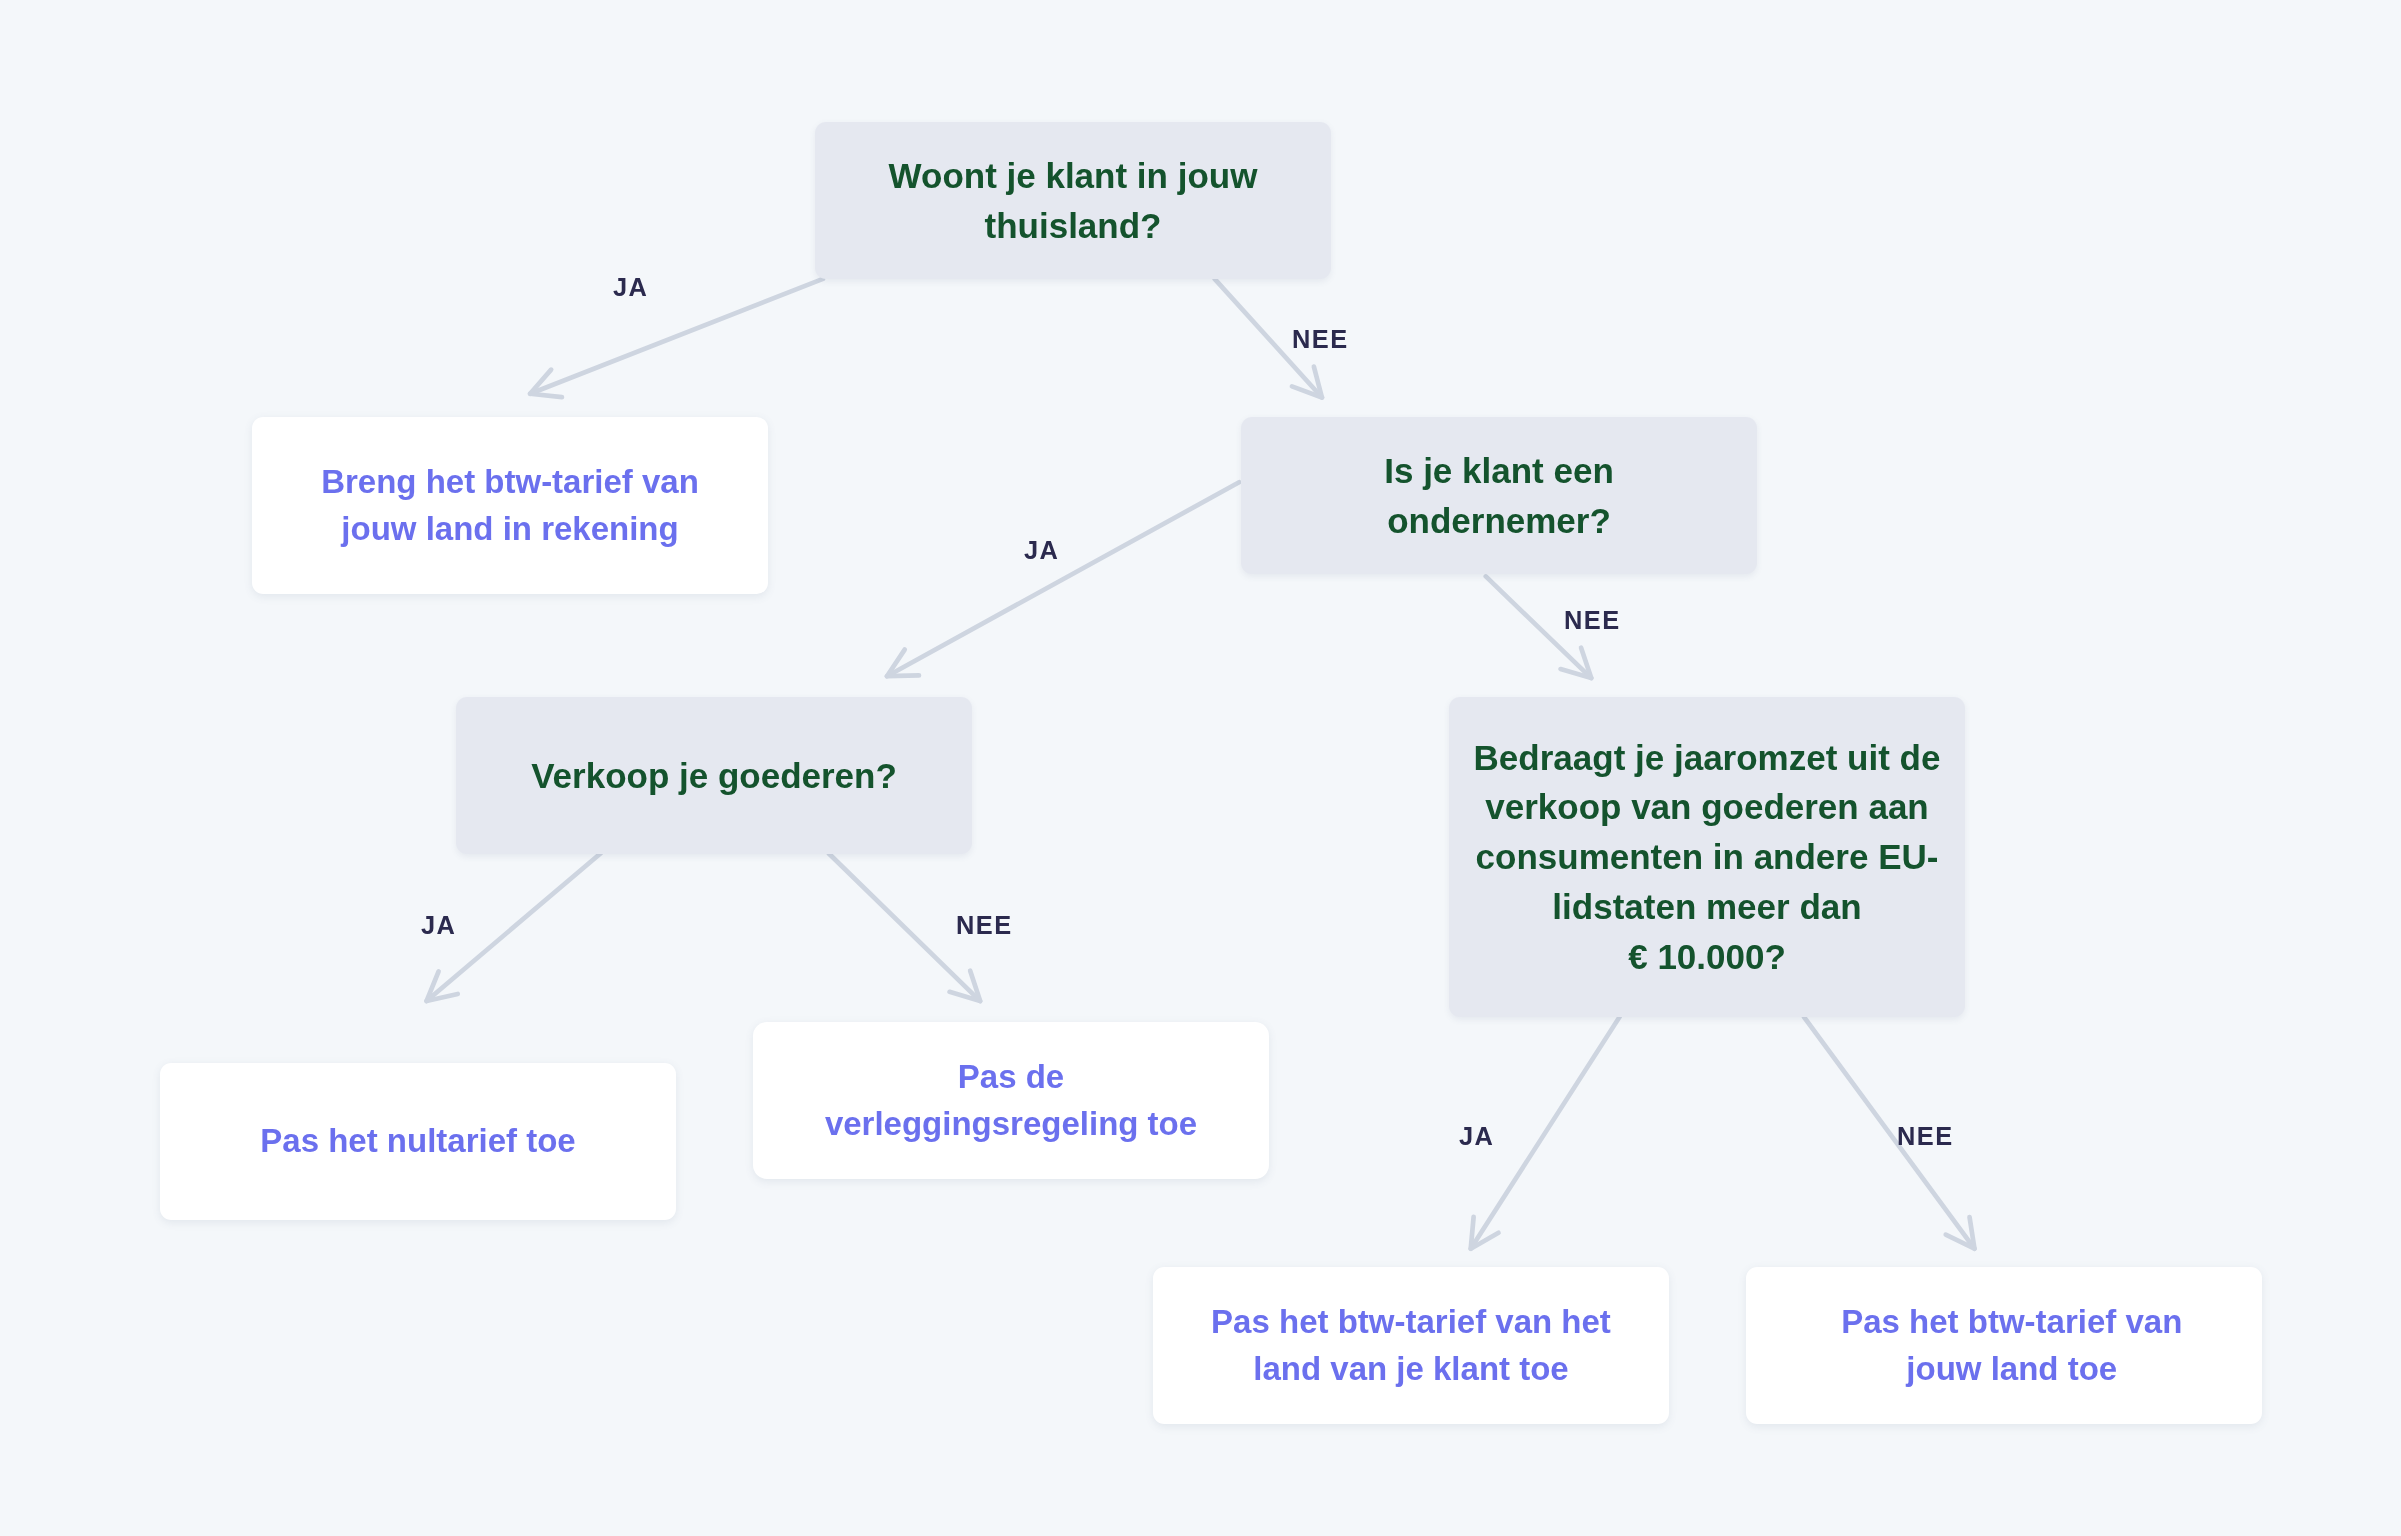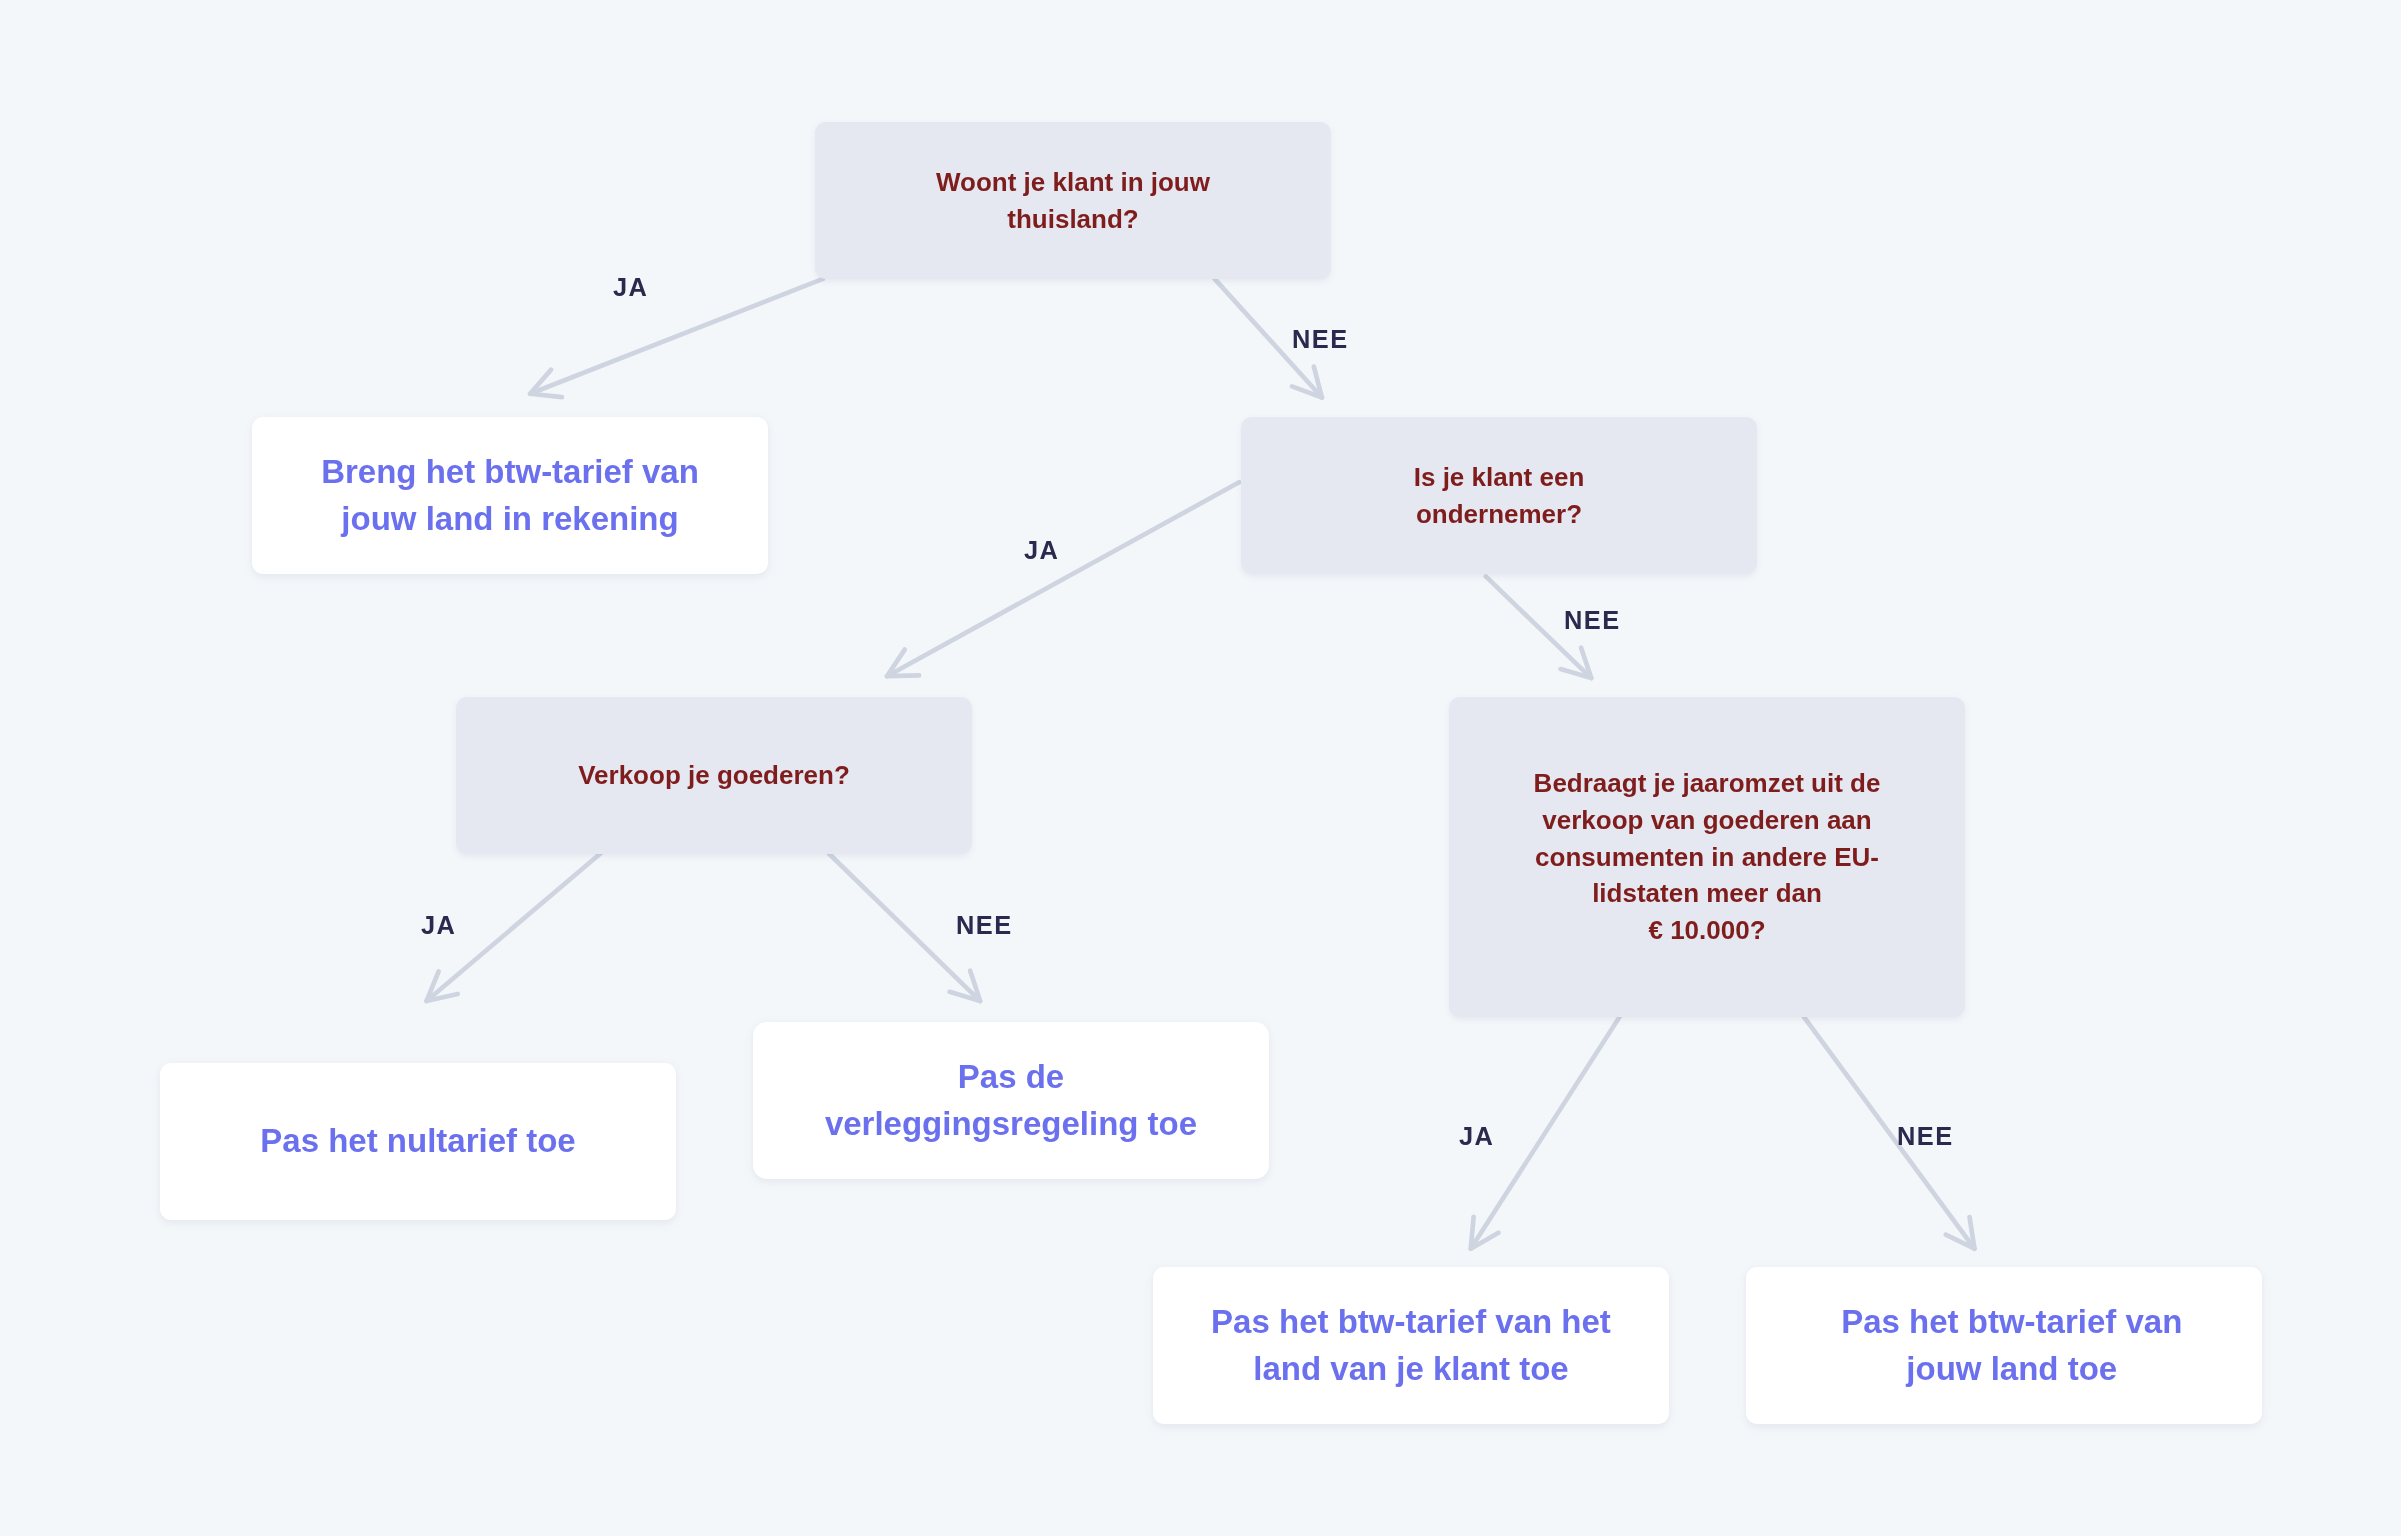--- a/index.html
+++ b/index.html
@@ -32,23 +32,23 @@
     display: flex;
     align-items: center;
     justify-content: center;
     text-align: center;
     border-radius: 11.3px;
     padding: 9.4px 24.5px;
     line-height: 1.42;
   }
   .node-question {
     background: #e5e8f0;
-    color: #7f1d1d;
+    color: #14532d;
     font-weight: 600;
-    font-size: 26px;
+    font-size: 35px;
     box-shadow: 0 2.8px 6.6px rgba(80, 95, 130, 0.085);
   }
   .node-result {
     background: #ffffff;
     color: #6b70ee;
     font-weight: 700;
     font-size: 33px;
     box-shadow: 0 2.8px 8.5px rgba(80, 95, 130, 0.10);
   }
   .node-text {
@@ -102,21 +102,21 @@
       <g>
         <line x1="1916" y1="1080" x2="2097" y2="1326" stroke="#ced5e0" stroke-width="5" stroke-linecap="round"></line>
         <path d="M 2066.4810214241406 1311.0136079496685 L 2097 1326 L 2091.7734818391123 1292.4041147175149" fill="none" stroke="#ced5e0" stroke-width="5" stroke-linecap="round" stroke-linejoin="round"></path>
       </g>
     </svg>
   <div id="node-layer">
       <div class="node node-question" style="left: 815px; top: 122px; width: 516px; height: 157px;">
         <span class="node-text">Woont je klant in jouw
 thuisland?</span>
       </div>
-      <div class="node node-result" style="left: 252px; top: 417px; width: 516px; height: 157px;">
+      <div class="node node-result" style="left: 252px; top: 417px; width: 516px; height: 177px;">
         <span class="node-text">Breng het btw-tarief van
 jouw land in rekening</span>
       </div>
       <div class="node node-question" style="left: 1241px; top: 417px; width: 516px; height: 157px;">
         <span class="node-text">Is je klant een
 ondernemer?</span>
       </div>
       <div class="node node-question" style="left: 456px; top: 697px; width: 516px; height: 157px;">
         <span class="node-text">Verkoop je goederen?</span>
       </div>

